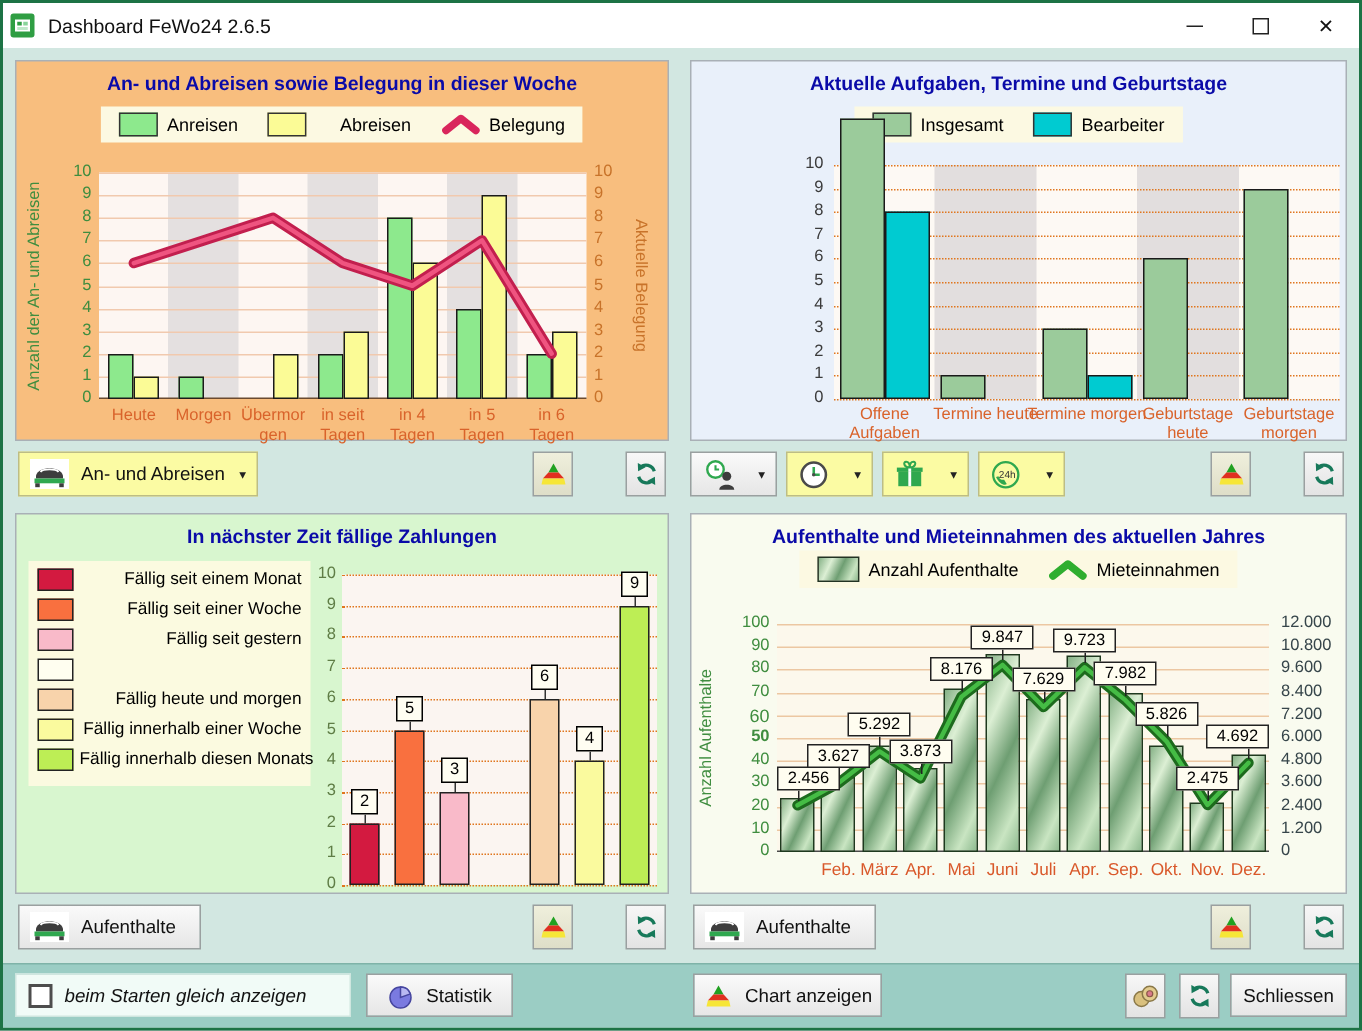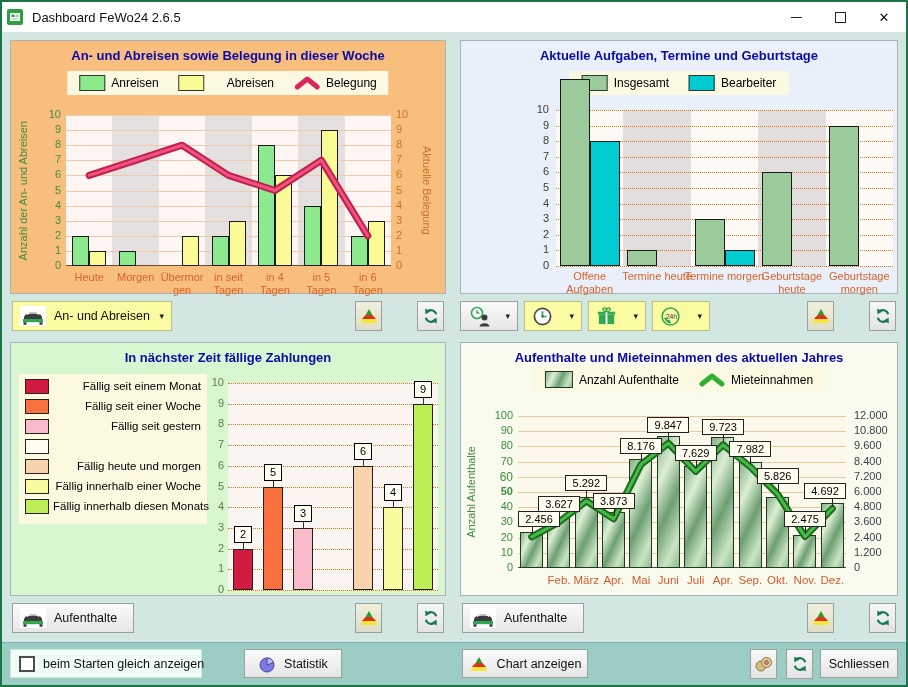--- a/index.html
+++ b/index.html
@@ -20,21 +20,21 @@
   .ybtn{background:#fbfba3;border:1px solid #bdbd85;box-sizing:border-box;}
   .graybtn{background:linear-gradient(#fafafa,#e6e6e6);border:1px solid #9aa0a0;box-sizing:border-box;}
   .ddbtn{height:30px;display:flex;align-items:center;padding:0 7px;gap:8px;font-size:12.5px;color:#111;}
   .sqbtn{width:27px;height:30px;display:flex;align-items:center;justify-content:center;border:1px solid #9aa0a0;box-sizing:border-box;}
   .pyrbtn{background:linear-gradient(#efefdc,#dedec8);}
   .refbtn{background:linear-gradient(#f7f7f7,#e3e3e3);}
   .arrow{margin-left:auto;font-size:9px;color:#222;}
   .icw{display:flex;align-items:center;}
   .bottombar{position:absolute;left:0;right:0;top:640px;height:43px;background:#9bcdc4;border-top:1px solid #7fb3a8;}
   .bottombar>div{position:absolute;top:6px;}
-  .cbstrip{left:8px;width:192px;height:29px;background:#f1fbf7;border:1px solid #cfe6df;box-sizing:border-box;display:flex;align-items:center;gap:8px;padding-left:8px;}
+  .cbstrip{left:8px;width:224px;height:29px;background:#f1fbf7;border:1px solid #cfe6df;box-sizing:border-box;display:flex;align-items:center;gap:8px;padding-left:8px;font-style:italic;}
   .cbbox{width:12px;height:12px;background:#fff;border:2px solid #4d4d4d;flex:0 0 auto;}
   .cblabel{font-size:12.5px;color:#111;white-space:nowrap;}
   .txtbtn{height:29px;display:flex;align-items:center;justify-content:center;gap:8px;background:linear-gradient(#fafafa,#e6e6e6);border:1px solid #9aa0a0;box-sizing:border-box;font-size:12.5px;color:#111;}
 </style>
 </head>
 <body>
 
 <div class="window">
 
   <div class="titlebar">

